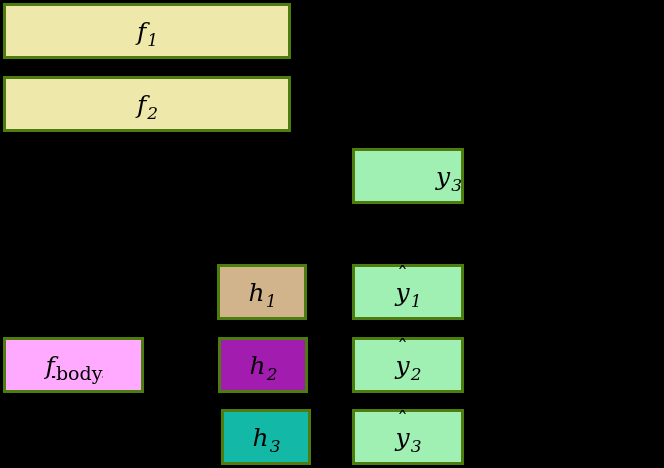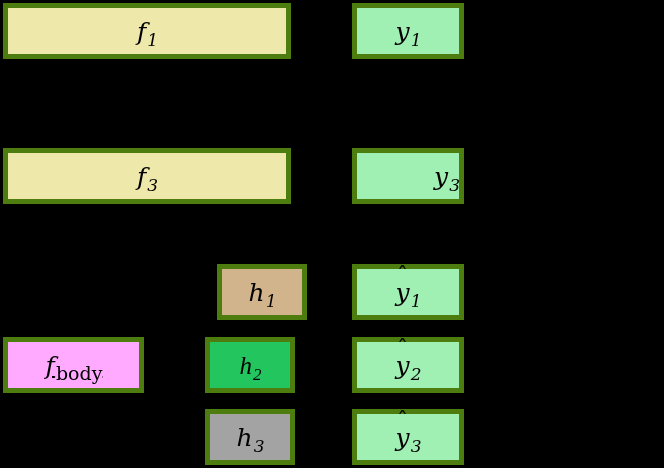--- a/index.html
+++ b/index.html
@@ -11,21 +11,21 @@
     position: relative;
     width: 664px;
     height: 468px;
     background: #000000;
     overflow: hidden;
     font-family: "DejaVu Serif", serif;
   }
   .node {
     position: absolute;
     box-sizing: border-box;
-    border: 5px solid #4d7c0f;
+    border: 3px solid #4d7c0f;
     display: flex;
     align-items: center;
     justify-content: center;
     color: #000000;
     font-family: "DejaVu Serif", serif;
     font-style: italic;
     font-size: 25px;
     line-height: 1;
     white-space: nowrap;
   }
@@ -59,37 +59,34 @@
     line-height: 1;
   }
 </style>
 </head>
 <body>
 
 <div id="canvas" style="background: rgb(0, 0, 0);">
     <div class="node" style="left: 3px; top: 3px; width: 288px; height: 56px; background: rgb(238, 232, 170);">
       <span><span>f</span><span class="sub">1</span></span>
     </div>
-    <div class="node" style="left: 3px; top: 148px; width: 288px; height: 56px; background: rgb(238, 232, 170);">
-      <span><span>f</span><span class="sub">3</span></span>
+    <div class="node" style="left: 3px; top: 76px; width: 288px; height: 56px; background: rgb(238, 232, 170);">
+      <span><span>f</span><span class="sub">2</span></span>
     </div>
     <div class="node" style="left: 3px; top: 337px; width: 141px; height: 56px; background: rgb(255, 170, 255); text-decoration: underline;">
       <span><span>f</span><span class="subrm">body</span></span>
     </div>
     <div class="node" style="left: 217px; top: 264px; width: 90px; height: 56px; background: rgb(210, 180, 140);">
       <span><span>h</span><span class="sub">1</span></span>
     </div>
-    <div class="node" style="left: 205px; top: 337px; width: 90px; height: 56px; background: #22c55e; font-family: Liberation Serif, serif;">
+    <div class="node" style="left: 218px; top: 337px; width: 90px; height: 56px; background: #a21caf;">
       <span><span>h</span><span class="sub">2</span></span>
     </div>
-    <div class="node" style="left: 205px; top: 409px; width: 90px; height: 56px; background: #a3a3a3; align-items: center;">
+    <div class="node" style="left: 221px; top: 409px; width: 90px; height: 56px; background: #14b8a6; align-items: center;">
       <span><span>h</span><span class="sub">3</span></span>
-    </div>
-    <div class="node" style="left: 352px; top: 3px; width: 112px; height: 56px; background: rgb(160, 240, 180);">
-      <span><span>y</span><span class="sub">1</span></span>
     </div>
     <div class="node" style="left: 352px; top: 148px; width: 112px; height: 56px; background: rgb(160, 240, 180); justify-content: flex-end;">
       <span><span>y</span><span class="sub">3</span></span>
     </div>
     <div class="node" style="left: 352px; top: 264px; width: 112px; height: 56px; background: rgb(160, 240, 180);">
       <span><span class="hat"><span>y</span><span class="hatmark">ˆ</span></span><span class="sub">1</span></span>
     </div>
     <div class="node" style="left: 352px; top: 337px; width: 112px; height: 56px; background: rgb(160, 240, 180);">
       <span><span class="hat"><span>y</span><span class="hatmark">ˆ</span></span><span class="sub">2</span></span>
     </div>

